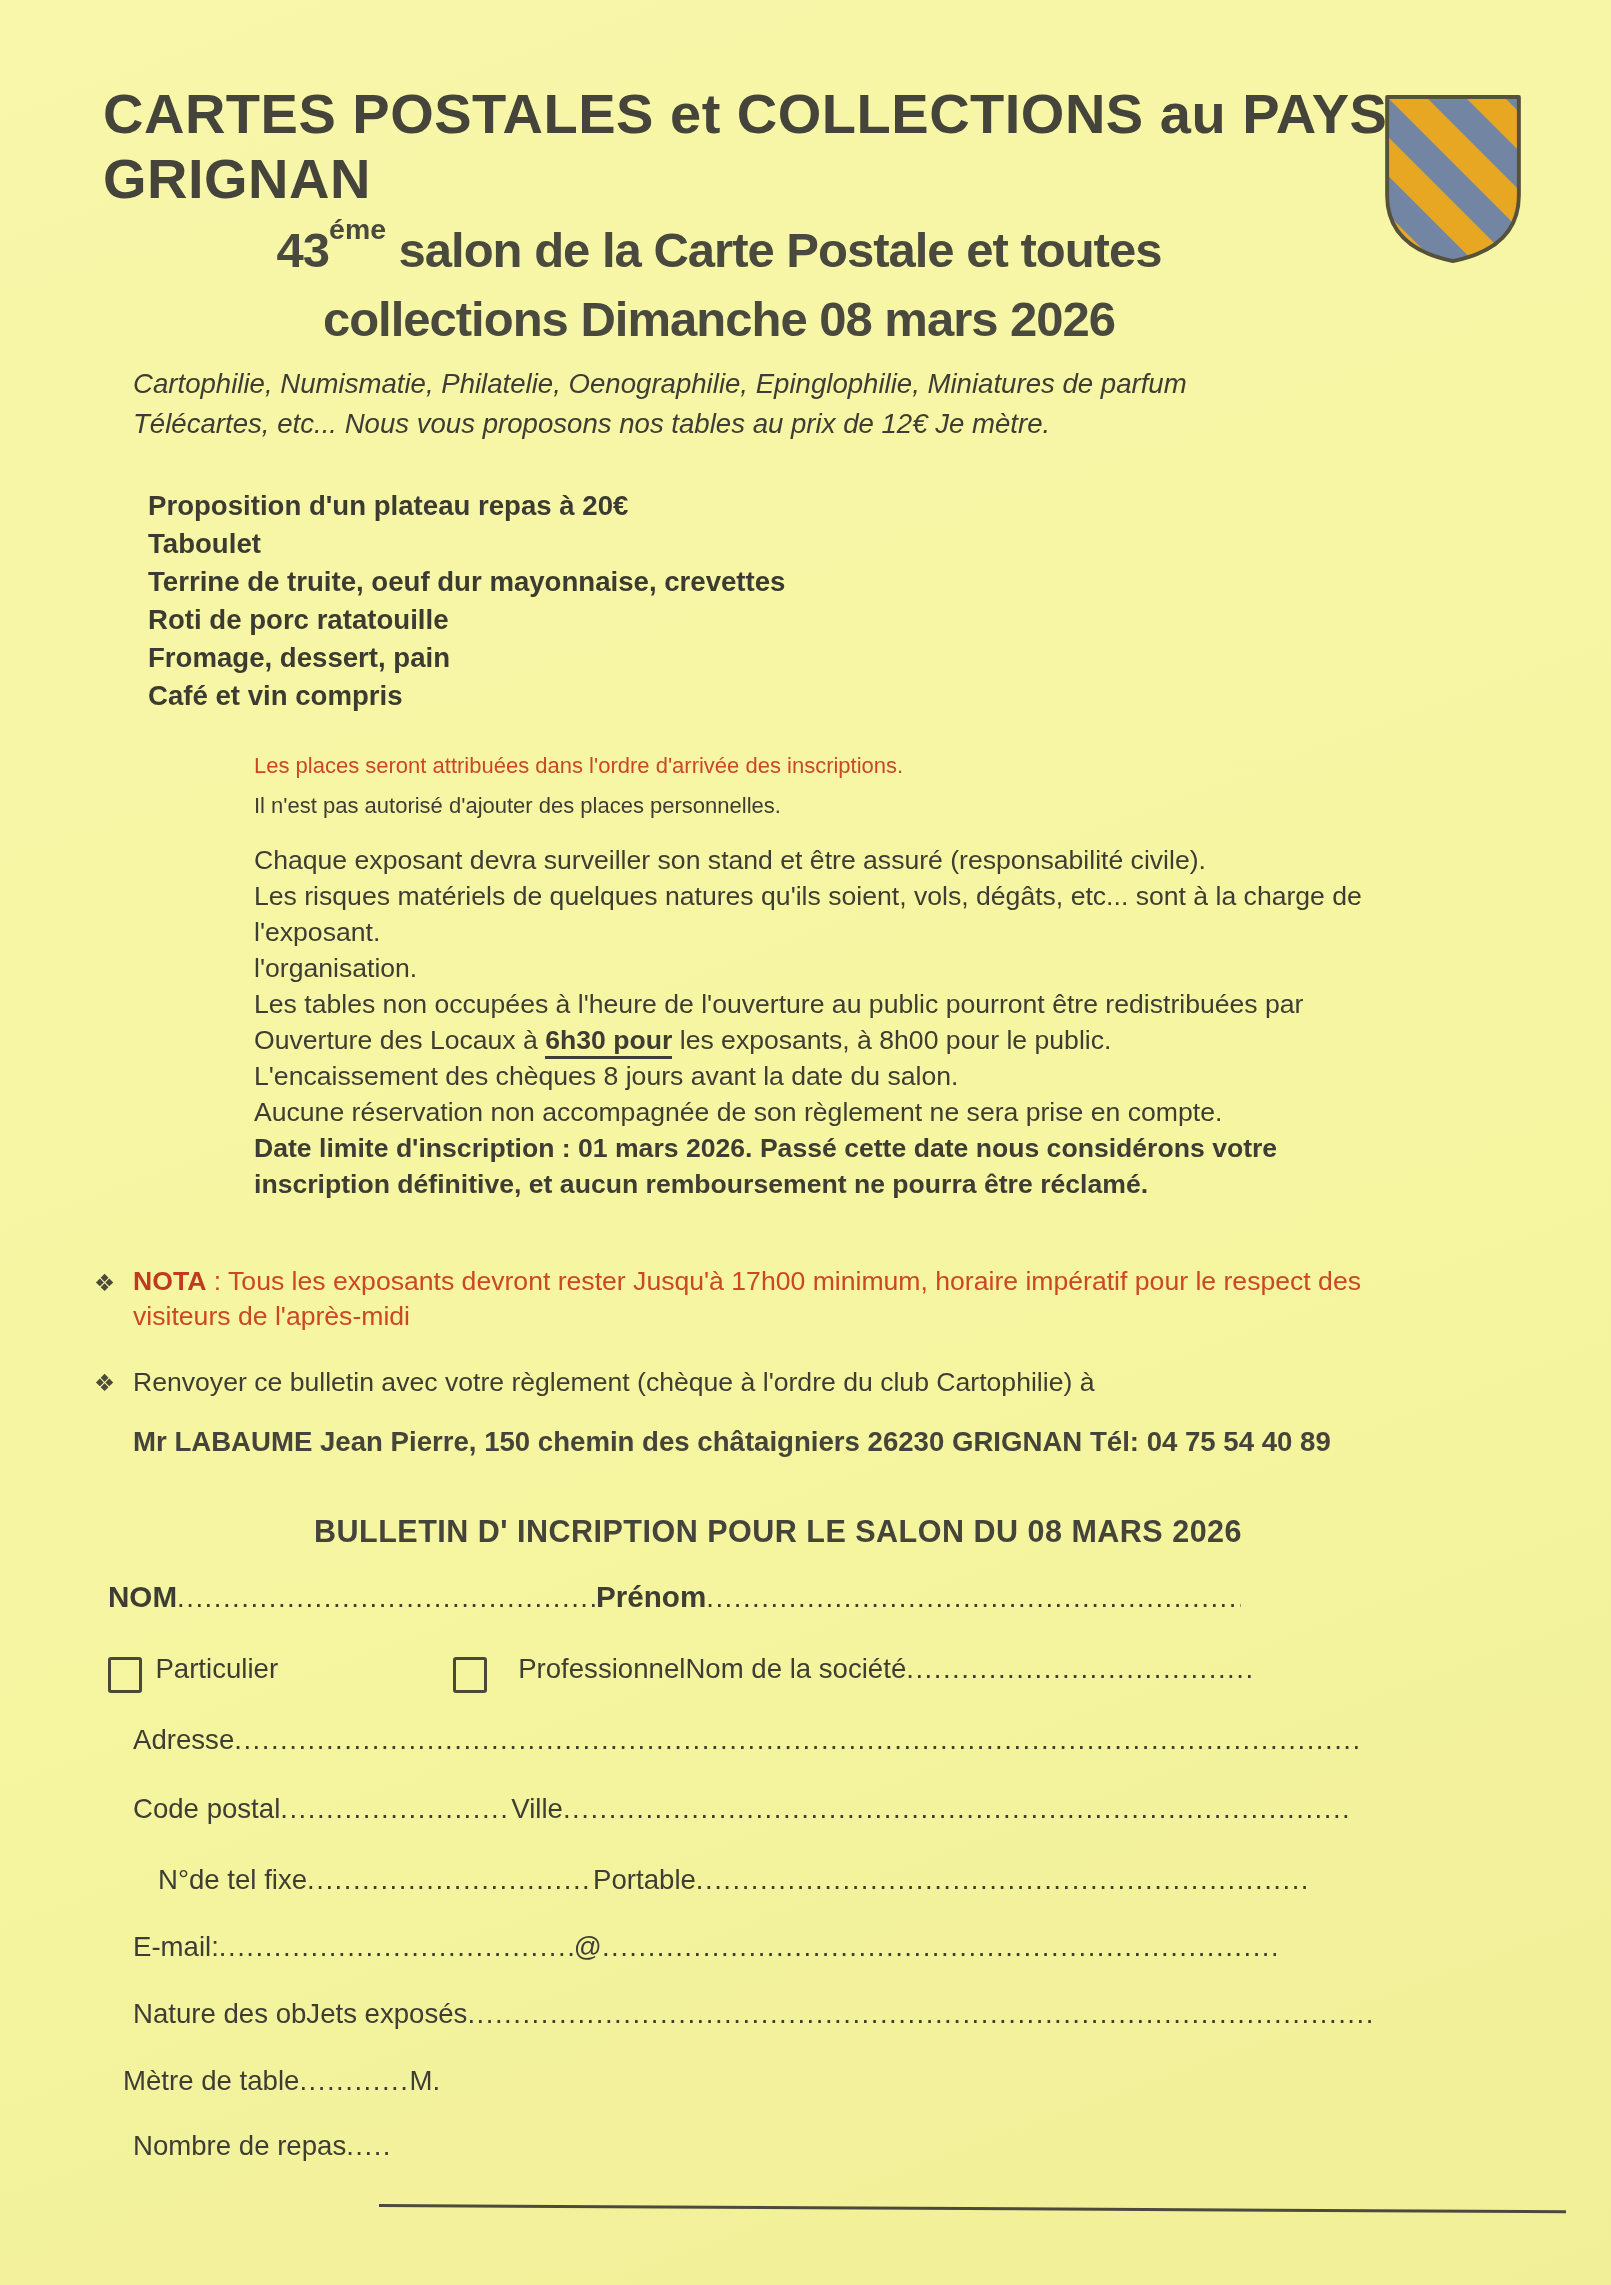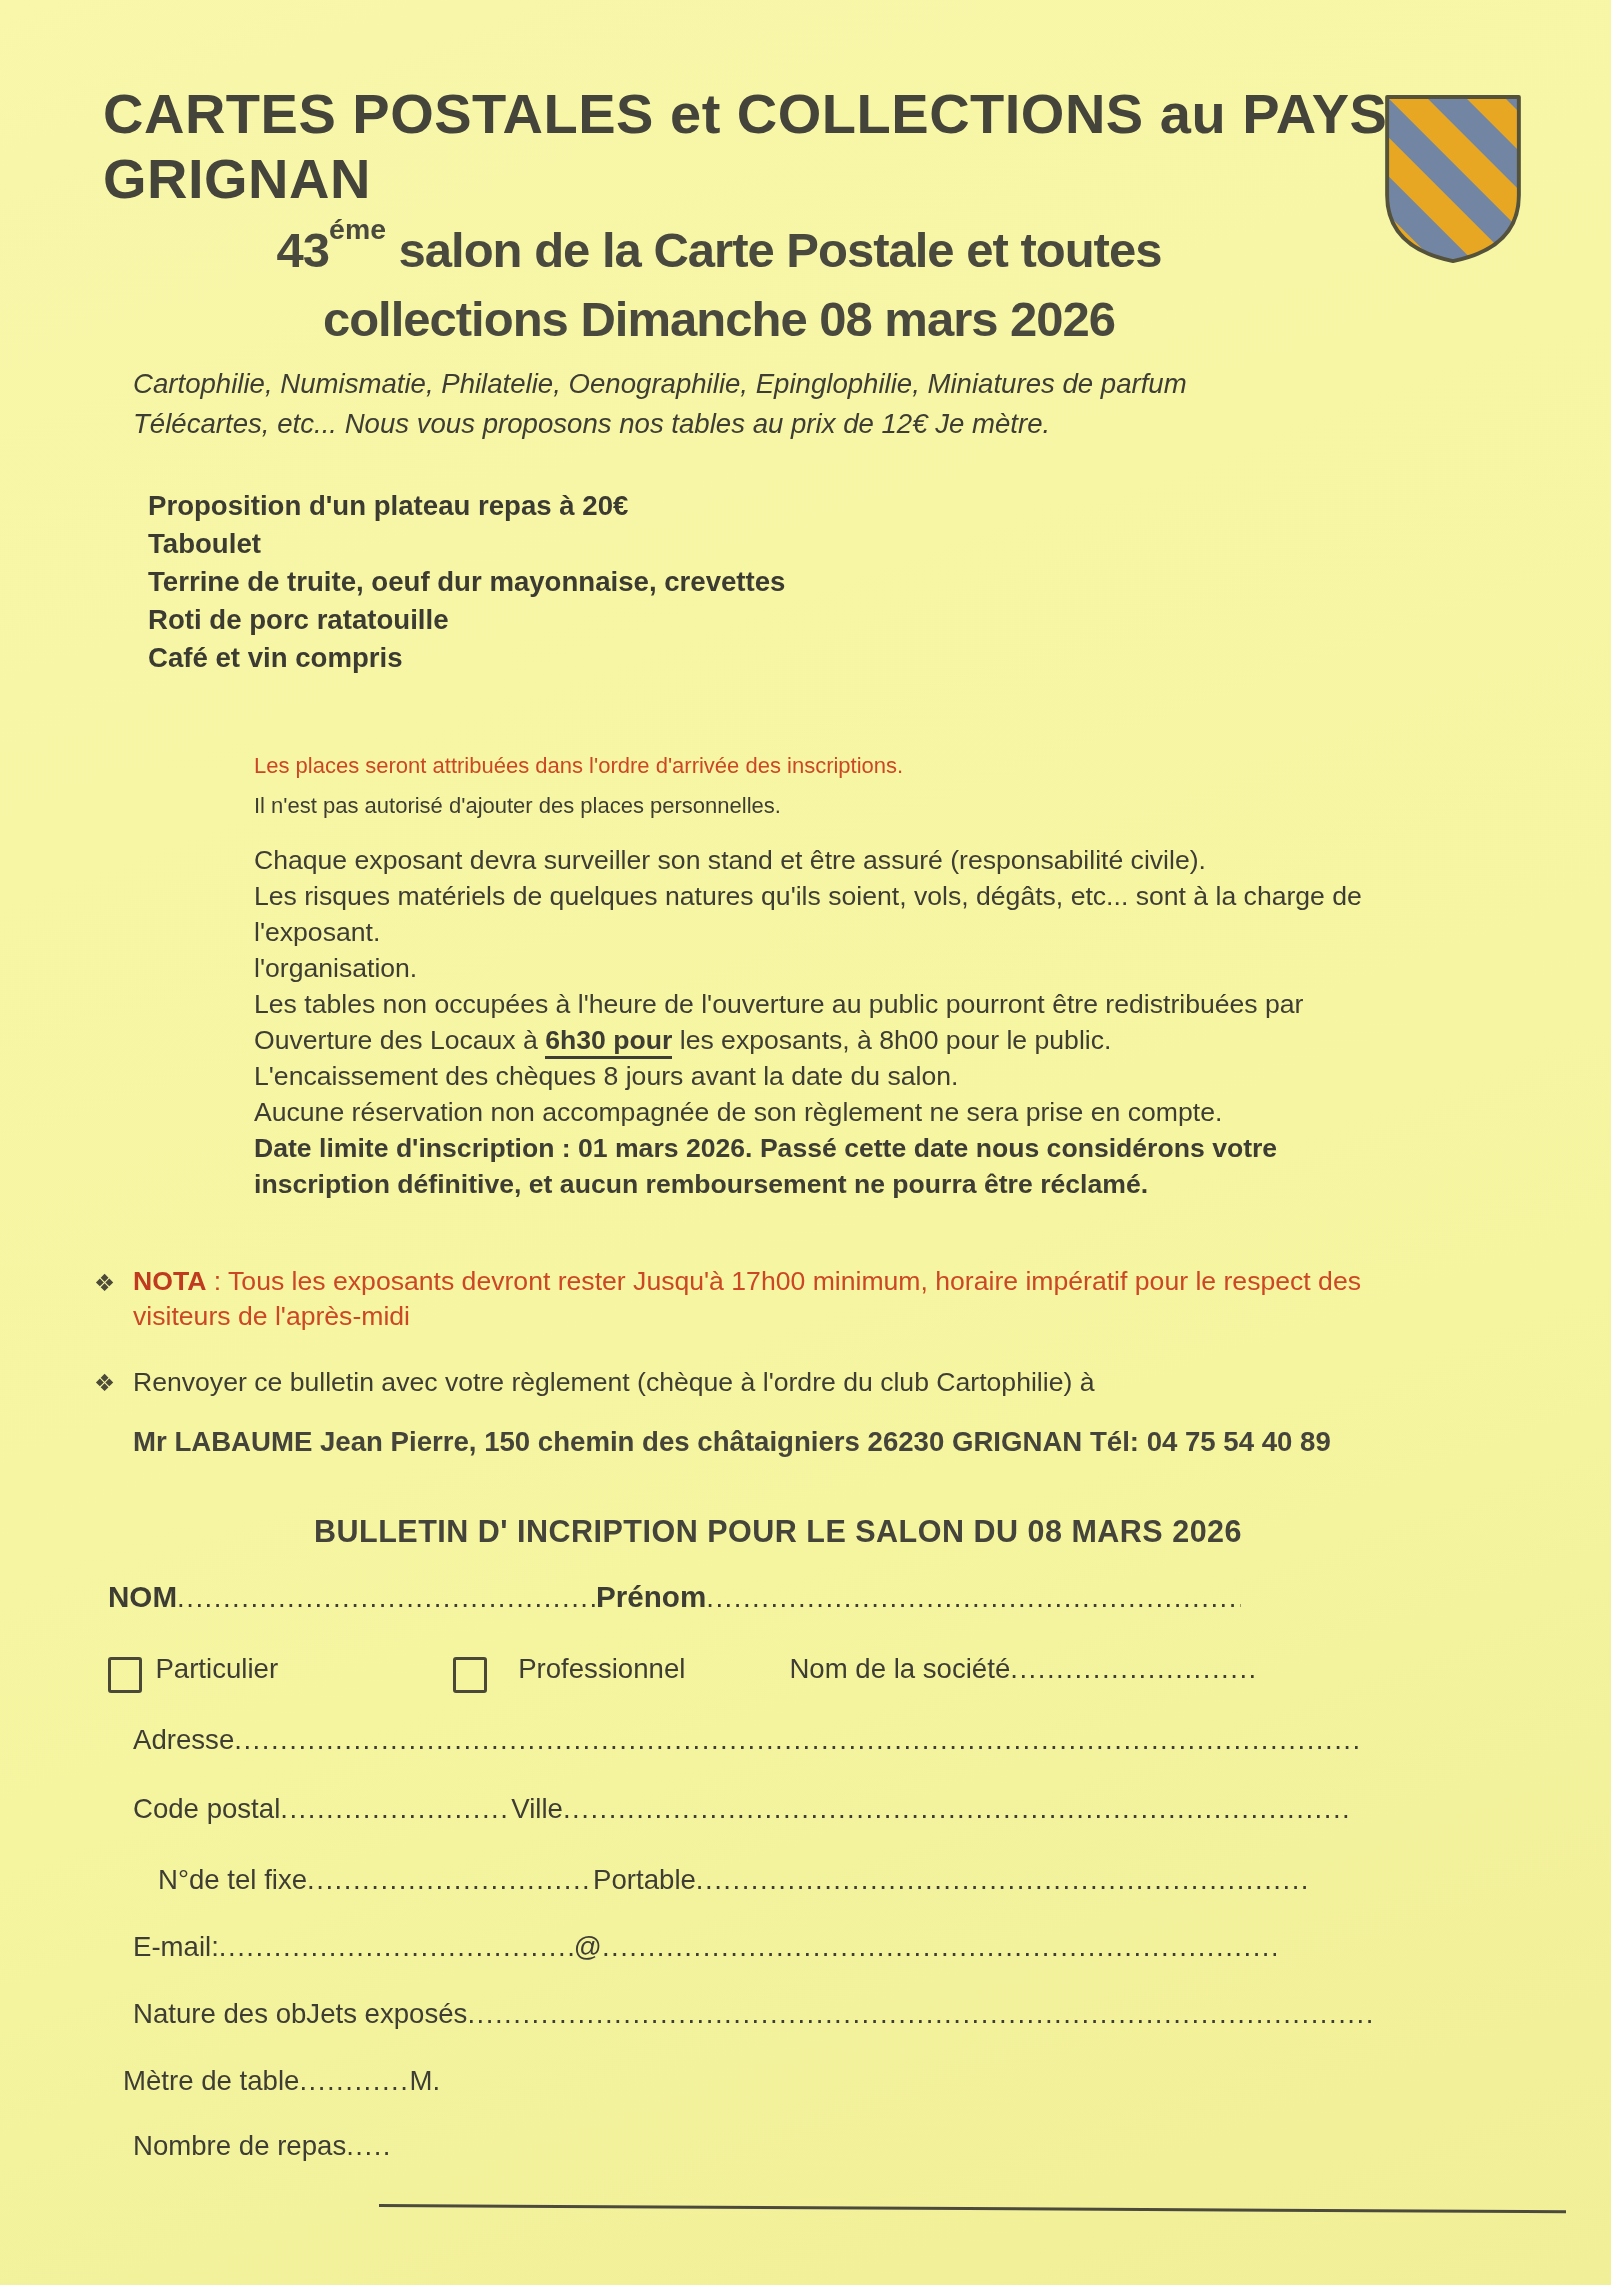--- a/index.html
+++ b/index.html
@@ -80,20 +80,21 @@
   <div class="abs intro">
     <div>Cartophilie, Numismatie, Philatelie, Oenographilie, Epinglophilie, Miniatures de parfum</div>
     <div>Télécartes, etc... Nous vous proposons nos tables au prix de  12€ Je mètre.</div>
   </div>
 
   <div class="abs menu">
     <div>Proposition d'un plateau repas  à 20€</div>
     <div>Taboulet</div>
     <div>Terrine de truite, oeuf dur mayonnaise, crevettes</div>
     <div>Roti de porc ratatouille</div>
+    <div>Fromage, dessert, pain</div>
     <div>Café et vin compris</div>
   </div>
 
   <div class="abs attrib">
     <div class="red">Les places seront attribuées dans l'ordre d'arrivée des inscriptions.</div>
     <div>Il n'est pas autorisé d'ajouter des places personnelles.</div>
   </div>
 
   <div class="abs rules">
     <div>Chaque exposant devra surveiller son stand et être assuré (responsabilité civile).</div>
@@ -129,21 +130,21 @@
     <span class="dots" style="width:419px">.................................................................................................................................................................................................................................</span>
     <span class="lbl-b">Prénom</span>
     <span class="dots grow">.................................................................................................................................................................................................................................</span>
   </div>
 
   <div class="abs frow row-check">
     <span class="cbox"></span>
     <span style="margin-left:13.8px">Particulier</span>
     <span class="cbox" style="margin-left:175px"></span>
     <span style="margin-left:31.5px">Professionnel</span>
-    <span style="margin-left:104px">Nom de la société</span>
+    <span style="">Nom de la société</span>
     <span class="dots grow">.................................................................................................................................................................................................................................</span>
   </div>
 
   <div class="abs frow row-adresse">
     <span>Adresse</span>
     <span class="dots grow">.................................................................................................................................................................................................................................</span>
   </div>
 
   <div class="abs frow row-code">
     <span>Code postal</span>

